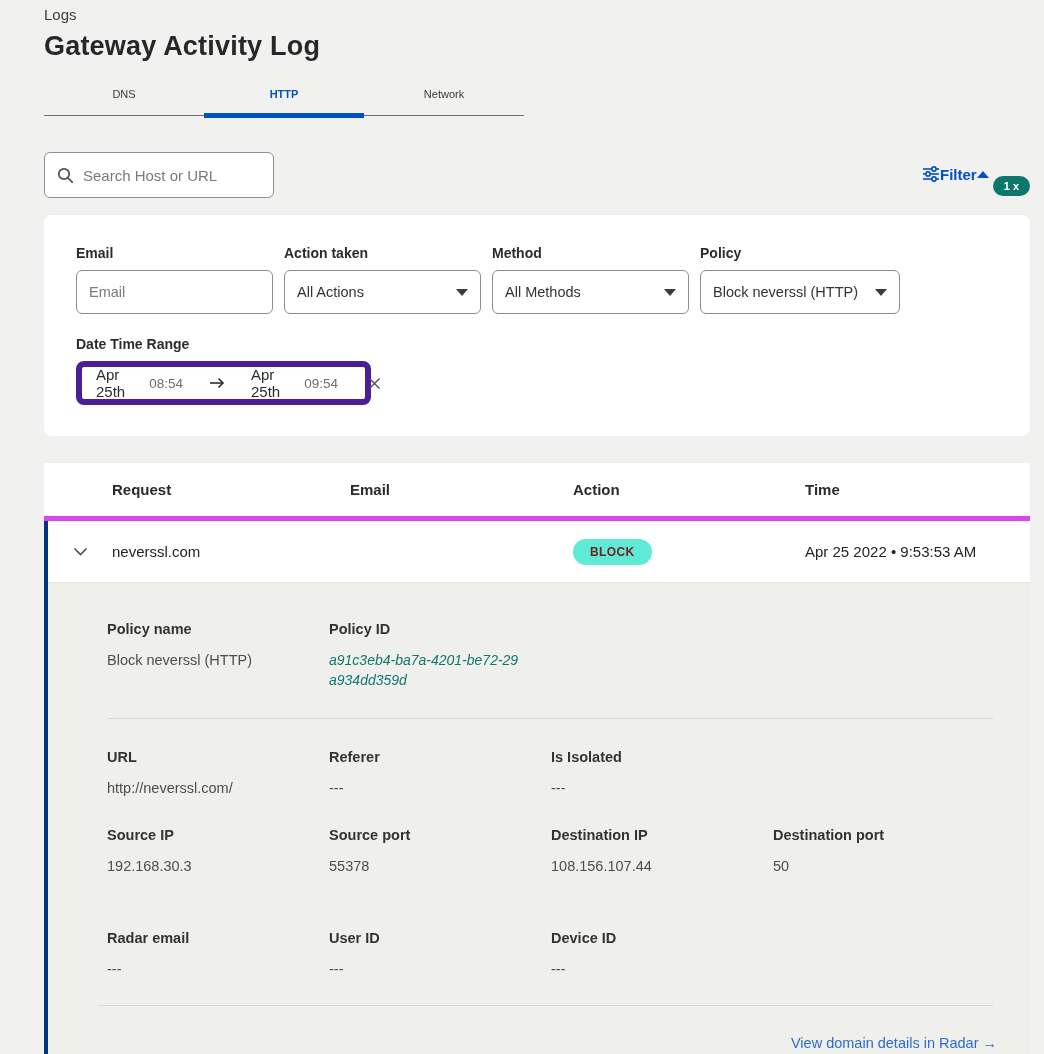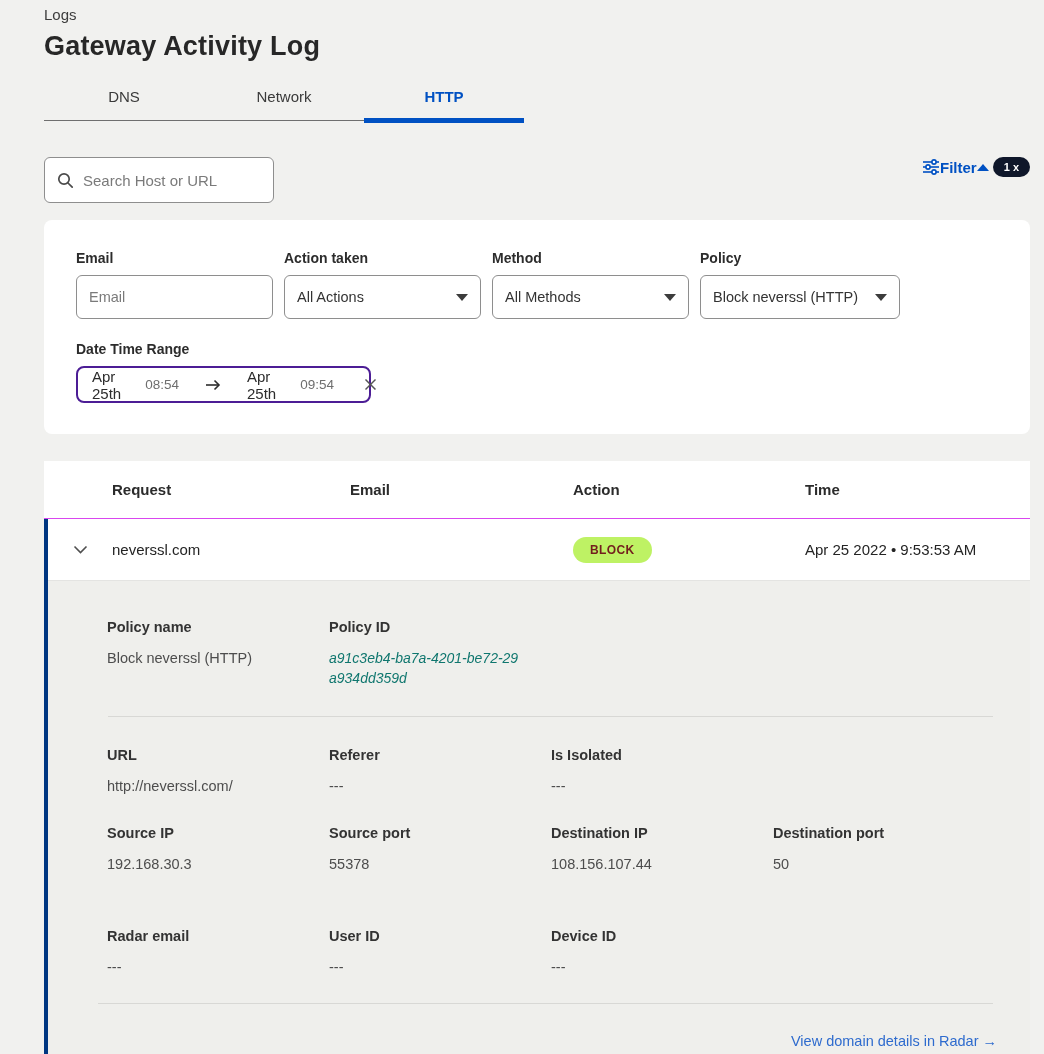--- a/index.html
+++ b/index.html
@@ -12,64 +12,64 @@
     position:relative;
   }
   .content { padding:4px 14px 0 44px; }
 
   
   .breadcrumb { font-size:15px; color:#3d3d3d; padding-top:2px; }
   .page-title { font-size:27px; font-weight:700; color:#272727; margin-top:8px; letter-spacing:0.2px; }
 
   
   .tabs { display:flex; width:480px; margin-top:16px; border-bottom:1px solid #6f6f6f; }
-  .tab { flex:1; text-align:center; font-size:15px; color:#3a3a3a; padding:10px 0 15px; position:relative; cursor:pointer; }
+  .tab { flex:1; text-align:center; font-size:11px; color:#3a3a3a; padding:10px 0 15px; position:relative; cursor:pointer; }
   .tab.active { color:#0051c3; font-weight:700; }
   .tab.active::after { content:""; position:absolute; left:0; right:0; bottom:-3px; height:5px; background:#0051c3; }
 
   
   .toolbar { display:flex; justify-content:space-between; align-items:flex-start; margin-top:36px; }
   .search-box { width:230px; height:46px; background:#fff; border:1px solid #8e8e8e; border-radius:6px; display:flex; align-items:center; padding:0 12px; gap:9px; }
   .search-box input { border:none; outline:none; flex:1; font-size:15px; font-family:"Liberation Sans",sans-serif; color:#333; background:transparent; }
   .search-box input::placeholder { color:#7a7a7a; }
   .filter-controls { display:flex; align-items:center; }
   .filter-label { color:#0051c3; font-size:15px; font-weight:700; cursor:pointer; }
   .caret-up { width:0; height:0; border-left:6px solid transparent; border-right:6px solid transparent; border-bottom:7px solid #0051c3; }
-  .filter-count { background:#0f172a; color:#fff; font-size:11px; font-weight:700; border-radius:10px; padding:4px 11px; margin-left:4px; cursor:pointer; }
+  .filter-count { background:#0f766e; color:#fff; font-size:11px; font-weight:700; border-radius:10px; padding:4px 11px; margin-left:4px; cursor:pointer;margin-top:24px; }
 
   
   .filter-panel { background:#fff; border-radius:8px; margin-top:17px; width:986px; padding:30px 32px 31px; }
   .filter-row { display:flex; gap:11px; }
   .field { display:flex; flex-direction:column; }
   .field-label { font-size:14px; font-weight:700; color:#2c2c2c; margin-bottom:9px; }
   .text-input, .select {
     width:197px; height:44px; border:1px solid #8e8e8e; border-radius:6px; background:#fff;
     font-size:14.5px; color:#333; padding:0 12px; display:flex; align-items:center;
   }
   input.text-input { font-family:"Liberation Sans",sans-serif; outline:none; }
   input.text-input::placeholder { color:#7a7a7a; }
   .select { justify-content:space-between; cursor:pointer; }
   .select.wide { width:200px; }
   .caret-down { width:0; height:0; border-left:6px solid transparent; border-right:6px solid transparent; border-top:7px solid #3c3c3c; }
   .date-field { margin-top:22px; }
-  .date-range { width:295px; height:37px; border:2px solid #4c1d95; border-radius:8px; background:#fff; display:flex; align-items:center; padding:0 14px; gap:24px; font-size:15px; cursor:pointer; }
+  .date-range { width:295px; height:44px; border:6px solid #4c1d95; border-radius:8px; background:#fff; display:flex; align-items:center; padding:0 14px; gap:24px; font-size:15px; cursor:pointer; }
   .date-text { color:#2c2c2c; }
   .time-text { color:#6e6e6e; font-size:13.5px; }
   .range-arrow { stroke:#2c2c2c; }
 
   
   .table-card { background:#fff; margin-top:27px; margin-left:44px; width:986px; height:602px; }
   .grid-row { display:grid; grid-template-columns:68px 238px 223px 232px auto; align-items:center; }
-  .table-header { height:58px; border-bottom:1px solid #d946ef; }
+  .table-header { height:58px; border-bottom:5px solid #d946ef; }
   .th { font-size:15px; font-weight:700; color:#2b2b2b; }
   .expanded-group { border-left:4px solid #003681; }
   .log-row { height:62px; background:#fff; border-bottom:1px solid #e4e4e2; grid-template-columns:64px 238px 223px 232px auto; cursor:pointer; }
   .chevron { justify-self:center; display:flex; }
   .request-text { font-size:15px; color:#242424; }
-  .block-badge { display:inline-block; background:#bef264; color:#731f1d; font-size:12px; font-weight:700; letter-spacing:0.4px; border-radius:13px; padding:6px 17px; }
+  .block-badge { display:inline-block; background:#5eead4; color:#731f1d; font-size:12px; font-weight:700; letter-spacing:0.4px; border-radius:13px; padding:6px 17px; }
   .time-cell { font-size:15px; color:#242424; }
 
   
   .details { background:#efefec; height:481px; }
   .details-section { padding-left:59px; }
   .detail-grid { display:grid; grid-template-columns:repeat(4,222px); }
   .d-label { font-size:14.5px; font-weight:700; color:#333; }
   .d-value { font-size:14.5px; color:#4d4d4d; margin-top:15px; }
   .policy-section { padding-top:38px; padding-bottom:27px; }
   .policy-id-link { color:#0f766e; max-width:196px; word-break:break-all; line-height:1.45; cursor:pointer; display:block; margin-top:13px; font-size:14px;font-style:italic; }
@@ -82,22 +82,22 @@
 </style>
 </head>
 <body>
 
 <div class="content">
   <div class="breadcrumb">Logs</div>
   <h1 class="page-title">Gateway Activity Log</h1>
 
   <div class="tabs">
     <div class="tab">DNS</div>
+    <div class="tab active">HTTP</div>
     <div class="tab">Network</div>
-    <div class="tab active">HTTP</div>
   </div>
 
   <div class="toolbar">
     <div class="search-box">
       <span style="display:flex;">
         <svg width="17" height="17" viewBox="0 0 17 17">
             <circle cx="7" cy="7" r="5.2" fill="none" stroke="#4a4a4a" stroke-width="1.7"></circle>
             <line x1="11" y1="11" x2="15.2" y2="15.2" stroke="#4a4a4a" stroke-width="1.7" stroke-linecap="round"></line>
           </svg>
       </span>

